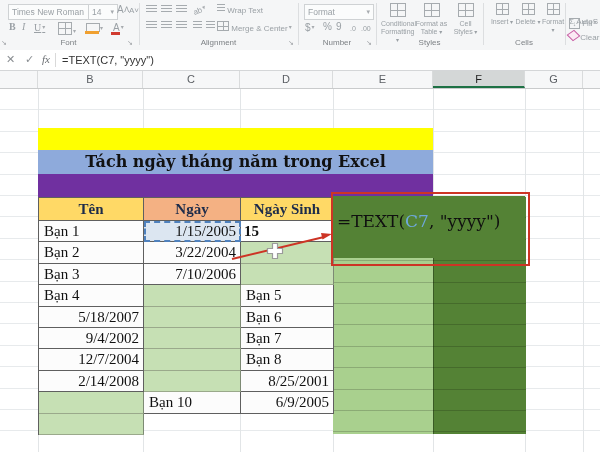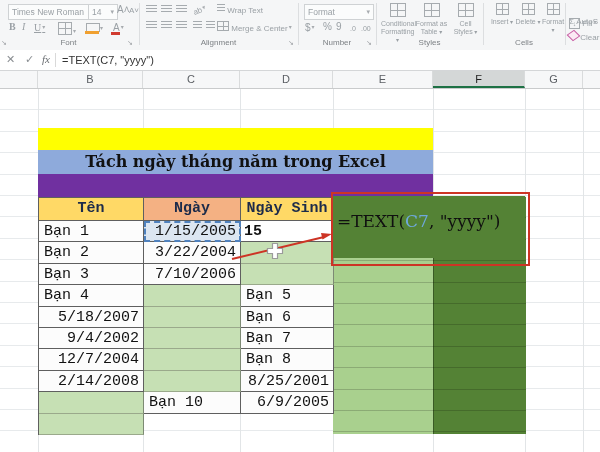--- a/index.html
+++ b/index.html
@@ -51,21 +51,21 @@
   .band{position:absolute;left:38px;width:395px;}
   .band.yellow{top:39px;height:22px;}
   .band.blue{top:61px;height:24px;font-family:"DejaVu Serif","Liberation Serif",serif;
     font-weight:bold;font-size:16px;text-align:center;line-height:24px;color:#111;}
   .band.purple{top:85px;height:23px;}
 
   
   .btable{position:absolute;left:38px;top:108px;display:grid;
     grid-template-columns:105px 97px 93px;grid-template-rows:23px repeat(10,21.4px);
     border-top:1px solid #5f5f5f;border-left:1px solid #5f5f5f;
-    font-family:Liberation Mono, monospace;font-size:15px;color:#111;}
+    font-family:Liberation Serif, serif;font-size:15px;color:#111;}
   .btable>div{border-right:1px solid #5f5f5f;border-bottom:1px solid #5f5f5f;
     box-sizing:border-box;overflow:hidden;white-space:nowrap;}
   .th{font-weight:bold;text-align:center;line-height:22px;color:#1c2b4a;}
   .cn{padding-left:5px;line-height:21px;background:#fcfcfc;}
   .cd{text-align:right;padding-right:4px;line-height:21px;background:#fcfcfc;}
   .cd.ants{background:#dce6f1;outline:2px dashed #4f81bd;outline-offset:-2px;}
   .c15{font-weight:bold;padding-left:3px;line-height:21px;background:#ffffff;}
   .cg{border-right-color:#7d8a74 !important;border-bottom-color:#9aa98b !important;}
 
   

